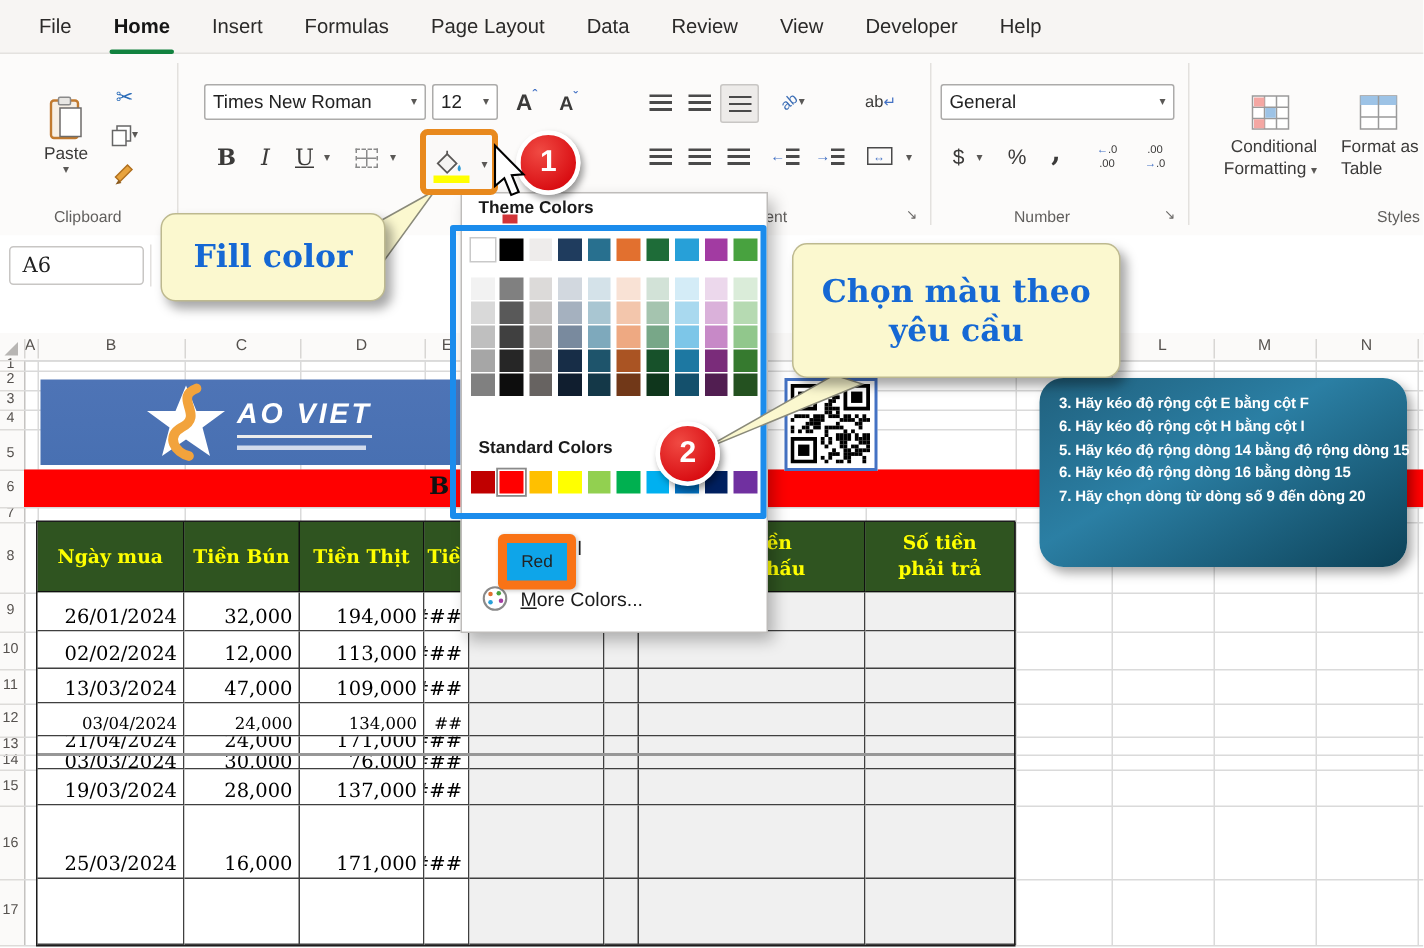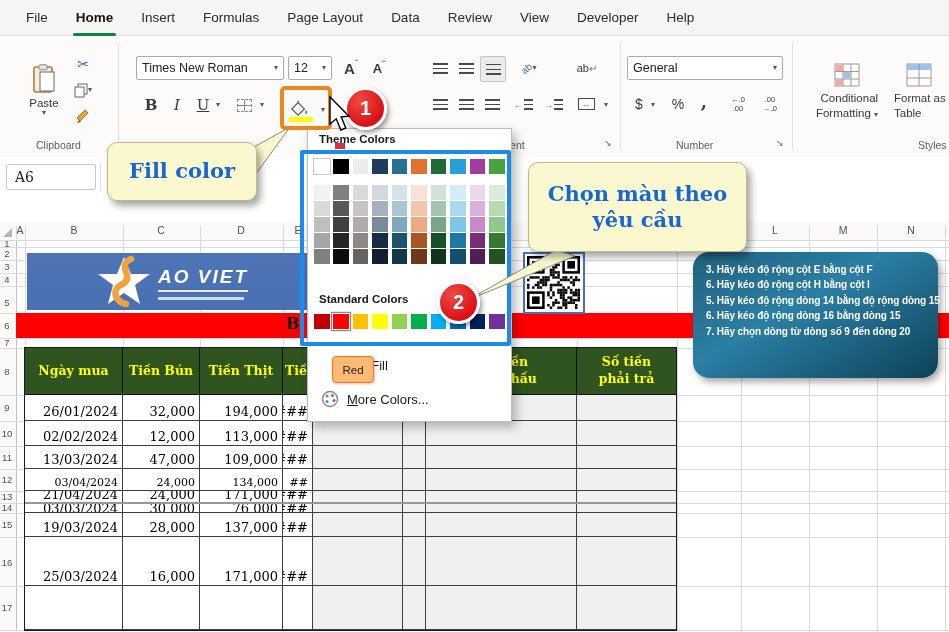--- a/index.html
+++ b/index.html
@@ -51,21 +51,21 @@
          line-height:1.35;overflow:hidden;cursor:cell}
   
   #fillpanel{left:307px;top:128px;width:203px;height:292px;background:#fff;border:1px solid #BEBCBA;
              box-shadow:4px 5px 10px rgba(0,0,0,.28);z-index:10}
   .plabel{position:absolute;font-size:11.5px;font-weight:700;color:#1a1a1a;white-space:nowrap}
   .sw{position:absolute;width:15.5px;height:15px;cursor:pointer}
   .sw.sel{box-shadow:0 0 0 1px #fff, 0 0 0 2.2px #8a8a8a}
   #bluebox{left:300px;top:150px;width:211px;height:196px;border:4px solid #1B8CEC;border-radius:2px;
            box-sizing:border-box;z-index:12;pointer-events:none}
   .pitem{position:absolute;font-size:13px;color:#1b1b1b;cursor:pointer;white-space:nowrap}
-  #tooltip{left:332px;top:356px;width:40px;height:25px;background:#fdba74;border:1px solid #f97316;border-radius:4px;
+  #tooltip{left:332px;top:356px;width:40px;height:25px;background:#0ea5e9;border:6px solid #f97316;border-radius:4px;
            display:flex;align-items:center;justify-content:center;font-size:11.5px;color:#222;z-index:11;
            box-shadow:1px 1px 3px rgba(0,0,0,.2)}
   
   .callout{position:absolute;background:#FBF8CF;border:1px solid #BDB98F;border-radius:10px;
            box-shadow:4px 5px 7px rgba(0,0,0,.35);display:flex;flex-direction:column;align-items:center;
            justify-content:center;color:#1568D4;font:bold 21px "DejaVu Serif",serif;z-index:14;line-height:1.25;text-align:center}
   .badge{position:absolute;width:37px;height:37px;border-radius:50%;
          background:radial-gradient(circle at 35% 30%,#F04A43,#D90D12 75%);
          border:3px solid #fff;box-shadow:2px 3px 5px rgba(0,0,0,.4);color:#fff;font-weight:700;font-size:20px;
          display:flex;align-items:center;justify-content:center;z-index:18}

